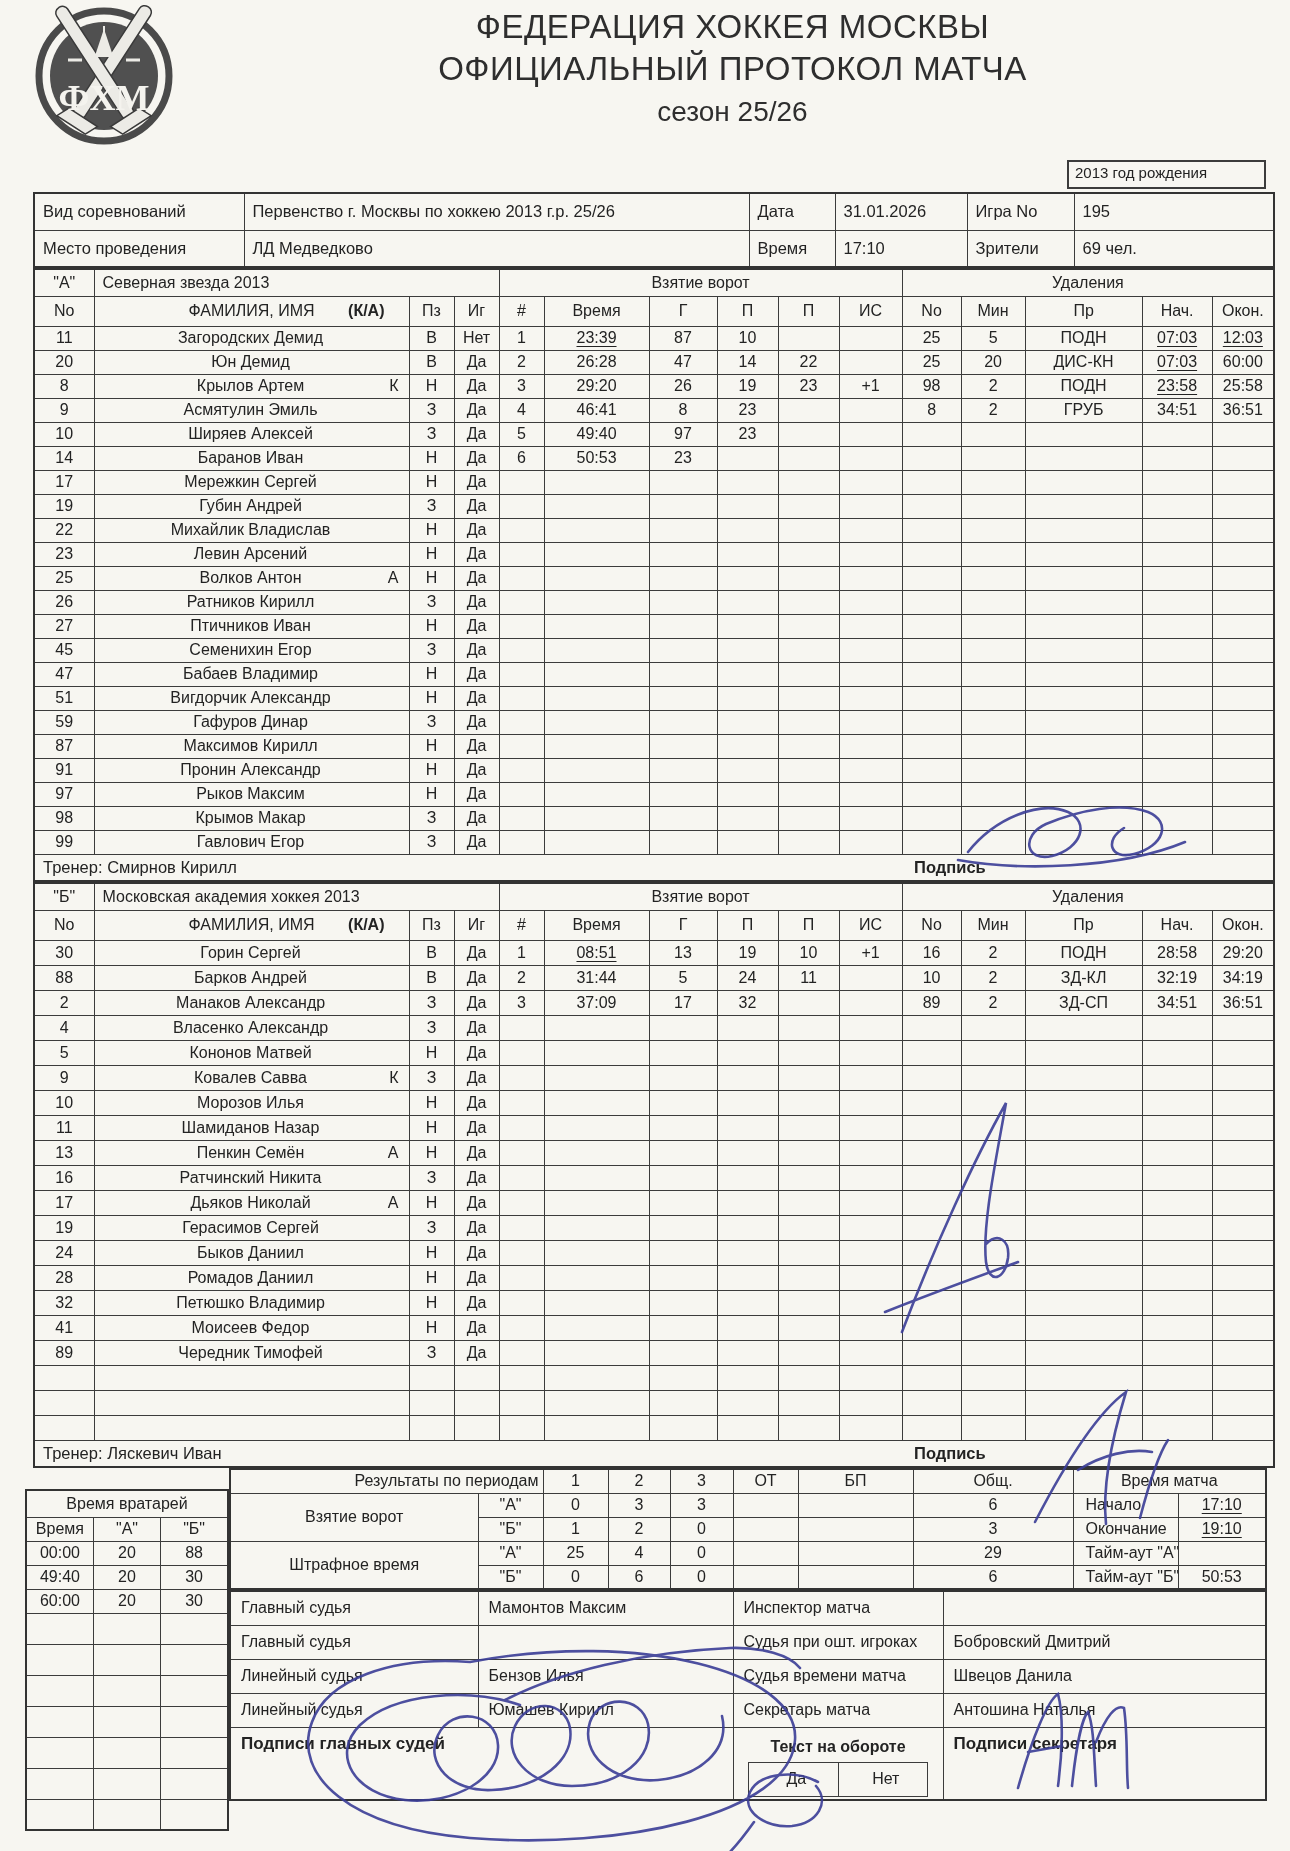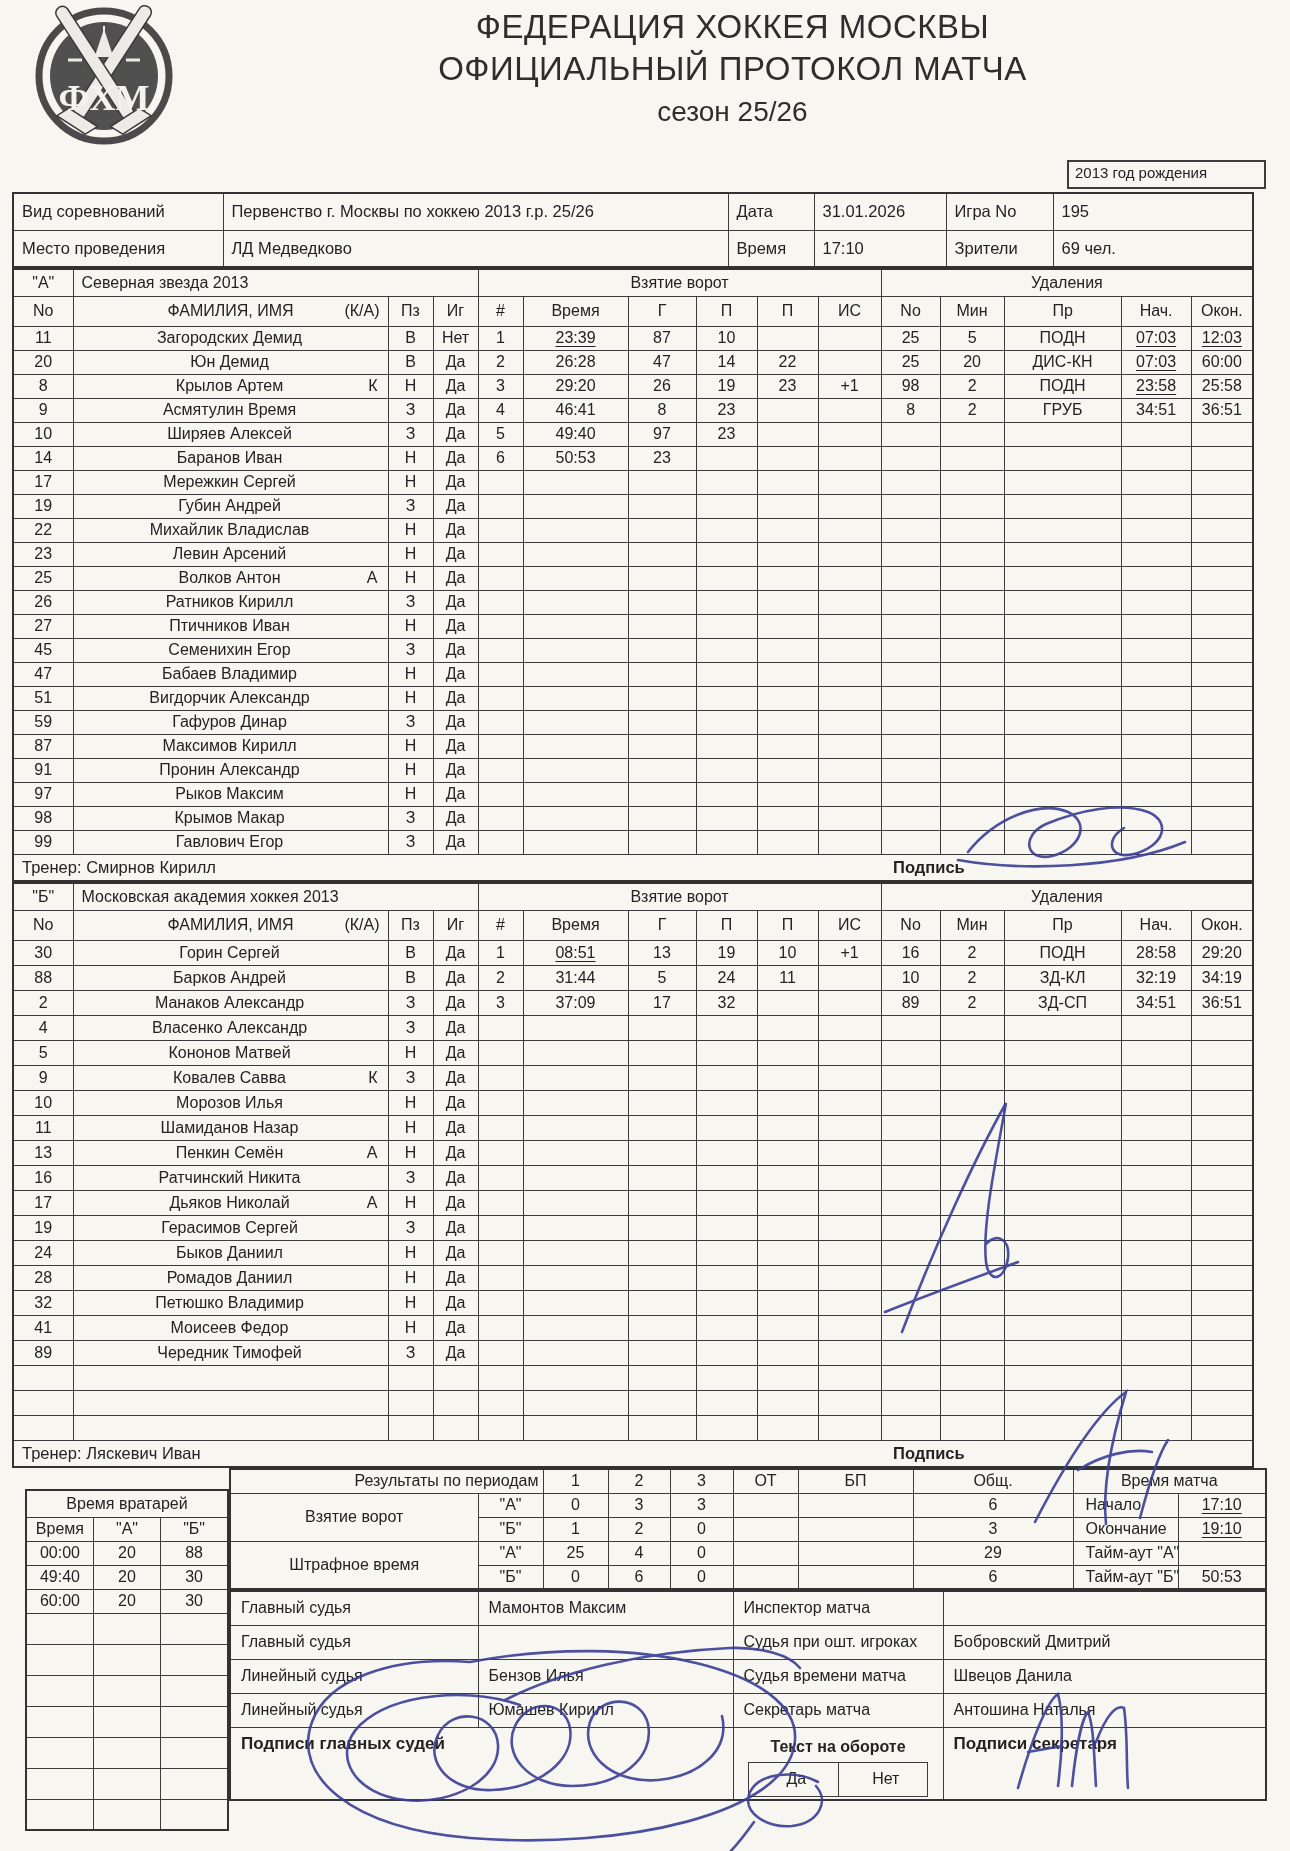--- a/index.html
+++ b/index.html
@@ -18,32 +18,32 @@
   .birthbox{
     width:183px;height:21px;border:2px solid #3c3c3c;margin:26px 24px 3px auto;
     font-size:15px;padding:2px 6px;background:#f7f6f1;position:relative;z-index:2;
   }
   
   table{border-collapse:collapse;table-layout:fixed;}
   td{border:1px solid #3c3c3c;font-size:16px;padding:0 4px;overflow:hidden;white-space:nowrap;vertical-align:middle;}
   .c{text-align:center;padding:0 2px;}
   .l{text-align:left;padding-left:8px;}
   .b{font-weight:bold;}
-  .main{width:1240px;margin:0 12px;border:2px solid #333;}
+  .main{width:1240px;margin:0 33px;border:2px solid #333;}
   
   .info tr{height:37px;}
   .info td{font-size:16.5px;}
   
   .roster thead tr.th1{height:27px;}
   .roster thead tr.th2{height:30px;}
   #rosterA tbody tr{height:24px;}
   #rosterB tbody tr{height:25px;}
   .roster tfoot tr{height:27px;}
   .namehead{position:relative;text-align:center;}
-  .nh-ka{position:absolute;right:8px;top:50%;transform:translateY(-50%);}
+  .nh-ka{position:absolute;right:24px;top:50%;transform:translateY(-50%);font-weight:bold;}
   .name{position:relative;text-align:center;padding-left:2px;}
   .name .ka{position:absolute;right:10px;top:50%;transform:translateY(-50%);}
   .trainer td{position:relative;text-align:left;padding-left:8px;font-size:16.5px;border:1px solid #3c3c3c;}
   .sig-label{position:absolute;left:71%;top:50%;transform:translateY(-50%);font-weight:bold;}
   
   .u, #rosterA tbody tr:nth-child(-n+3) td.ps,
   #rosterA tbody tr:nth-child(1) td.gt,
   #rosterA tbody tr:nth-child(1) td.pe,
   #rosterB tbody tr:nth-child(1) td.gt,
   .goalie tbody tr.g-row:nth-of-type(1) td.t
@@ -237,21 +237,21 @@
           <td class="c">+1</td>
           <td class="c">98</td>
           <td class="c">2</td>
           <td class="c">ПОДН</td>
           <td class="c ps">23:58</td>
           <td class="c pe">25:58</td>
         </tr>
         <tr class="prow">
           <td class="c">9</td>
           <td class="name">
-            <span>Асмятулин Время</span>
+            <span>Асмятулин Эмиль</span>
             <span class="ka"></span>
           </td>
           <td class="c">З</td>
           <td class="c">Да</td>
           <td class="c">4</td>
           <td class="c gt">46:41</td>
           <td class="c">8</td>
           <td class="c">23</td>
           <td class="c"></td>
           <td class="c"></td>

